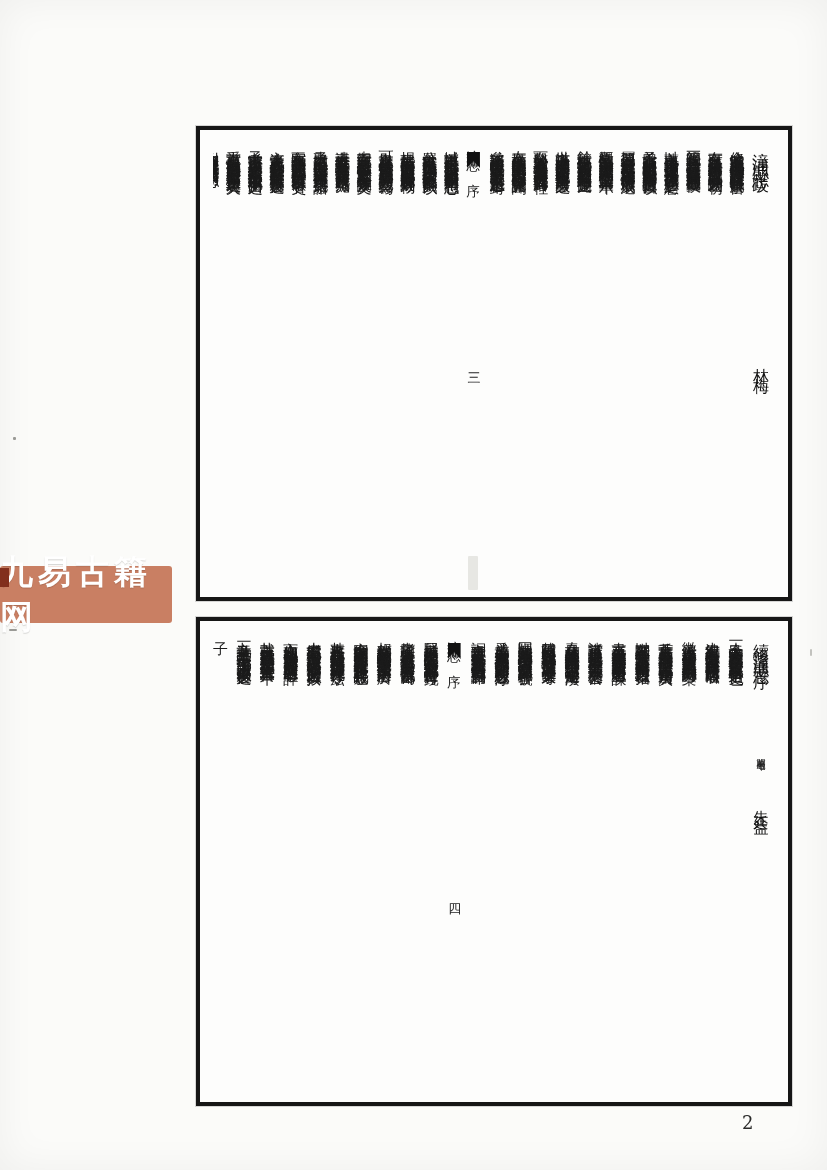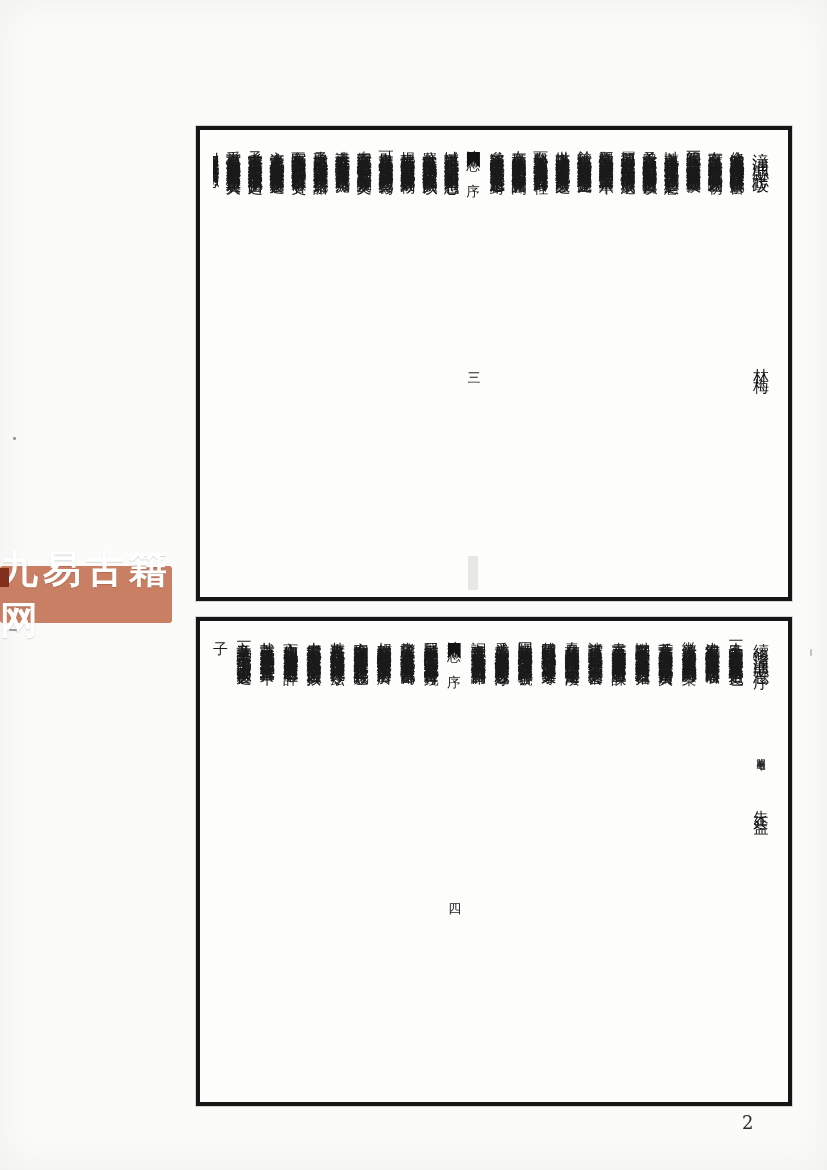--- a/index.html
+++ b/index.html
@@ -46,21 +46,21 @@
   .fold-sec{margin-inline-start:2px;}
   .folio{font-size:13px;}
   .block-top .folio{margin-inline-start:186px;}
   .block-bottom .folio{margin-inline-start:226px;}
 
   
   .watermark{
     position:absolute;left:0;top:566px;width:172px;height:57px;
     display:flex;align-items:center;justify-content:center;
     border-radius:3px;
-    font-weight:bold;font-size:38px;letter-spacing:5px;
+    font-weight:bold;font-size:33px;letter-spacing:5px;
     font-family:"DejaVu Serif", serif;
     text-shadow:0 1px 1px rgba(0,0,0,0.15);
   }
   .watermark::before{
     content:"";position:absolute;left:0;top:2px;width:9px;height:19px;
     background:#822f1d;
   }
 
   
   .page-num{

